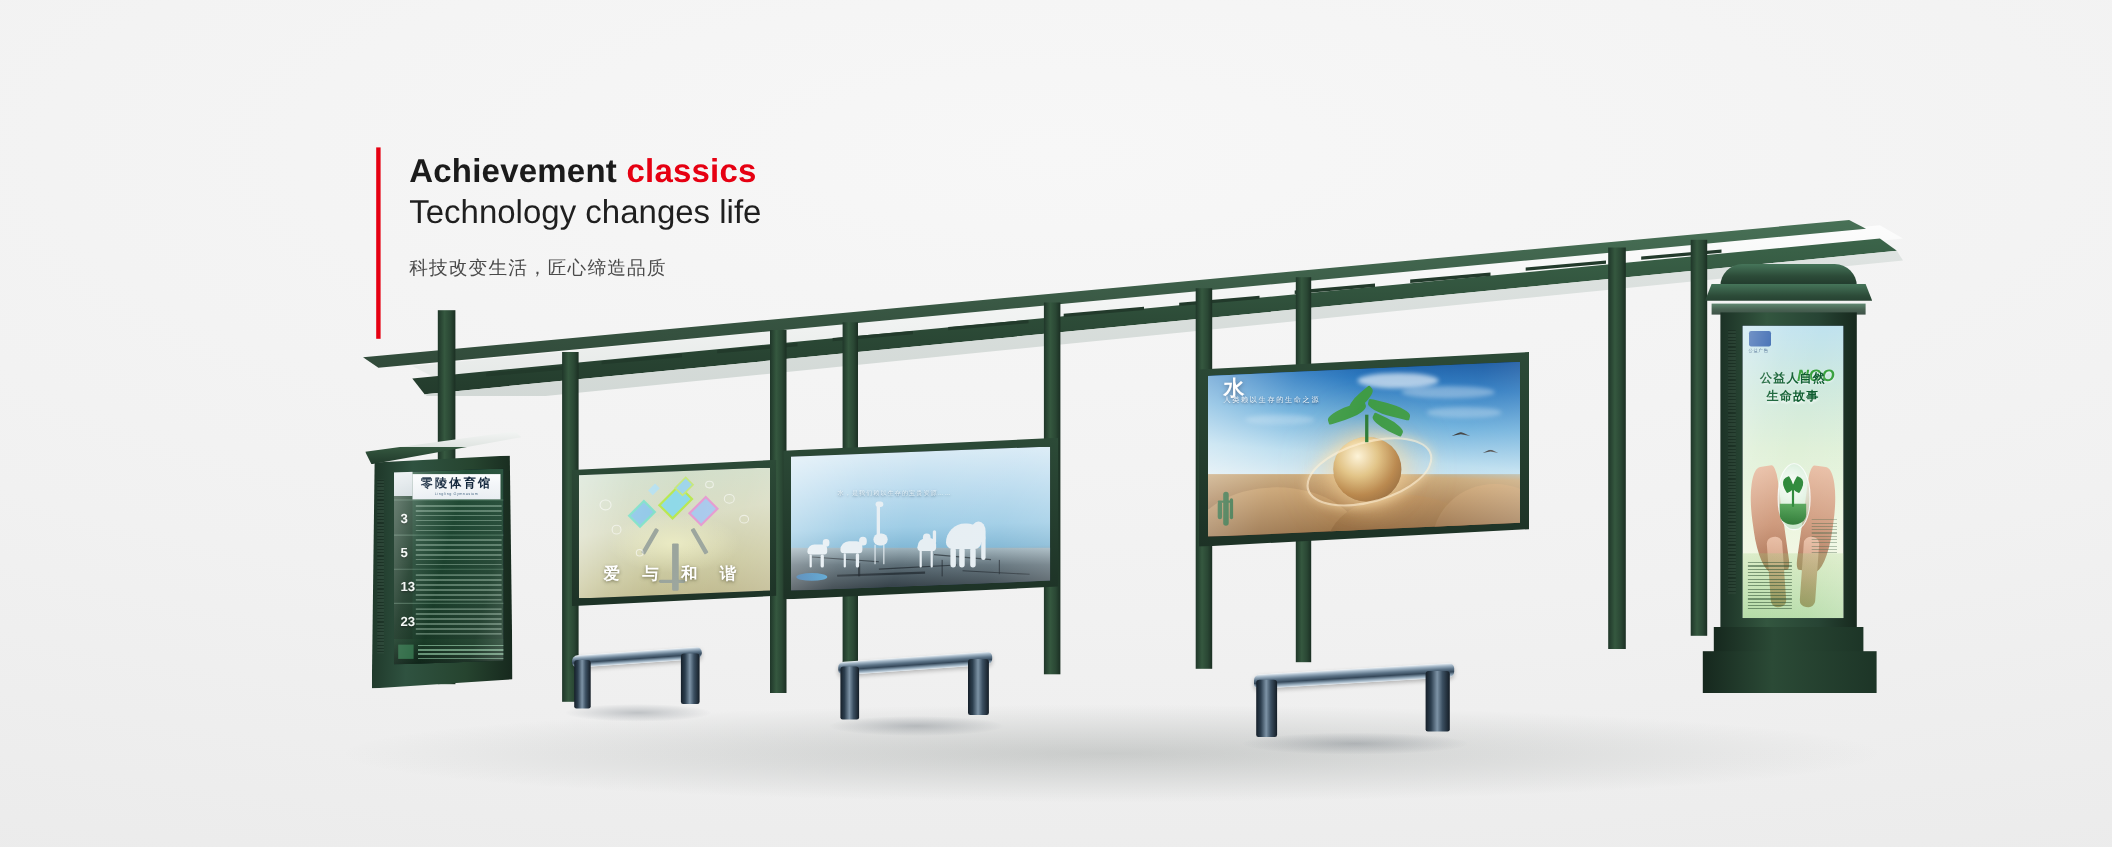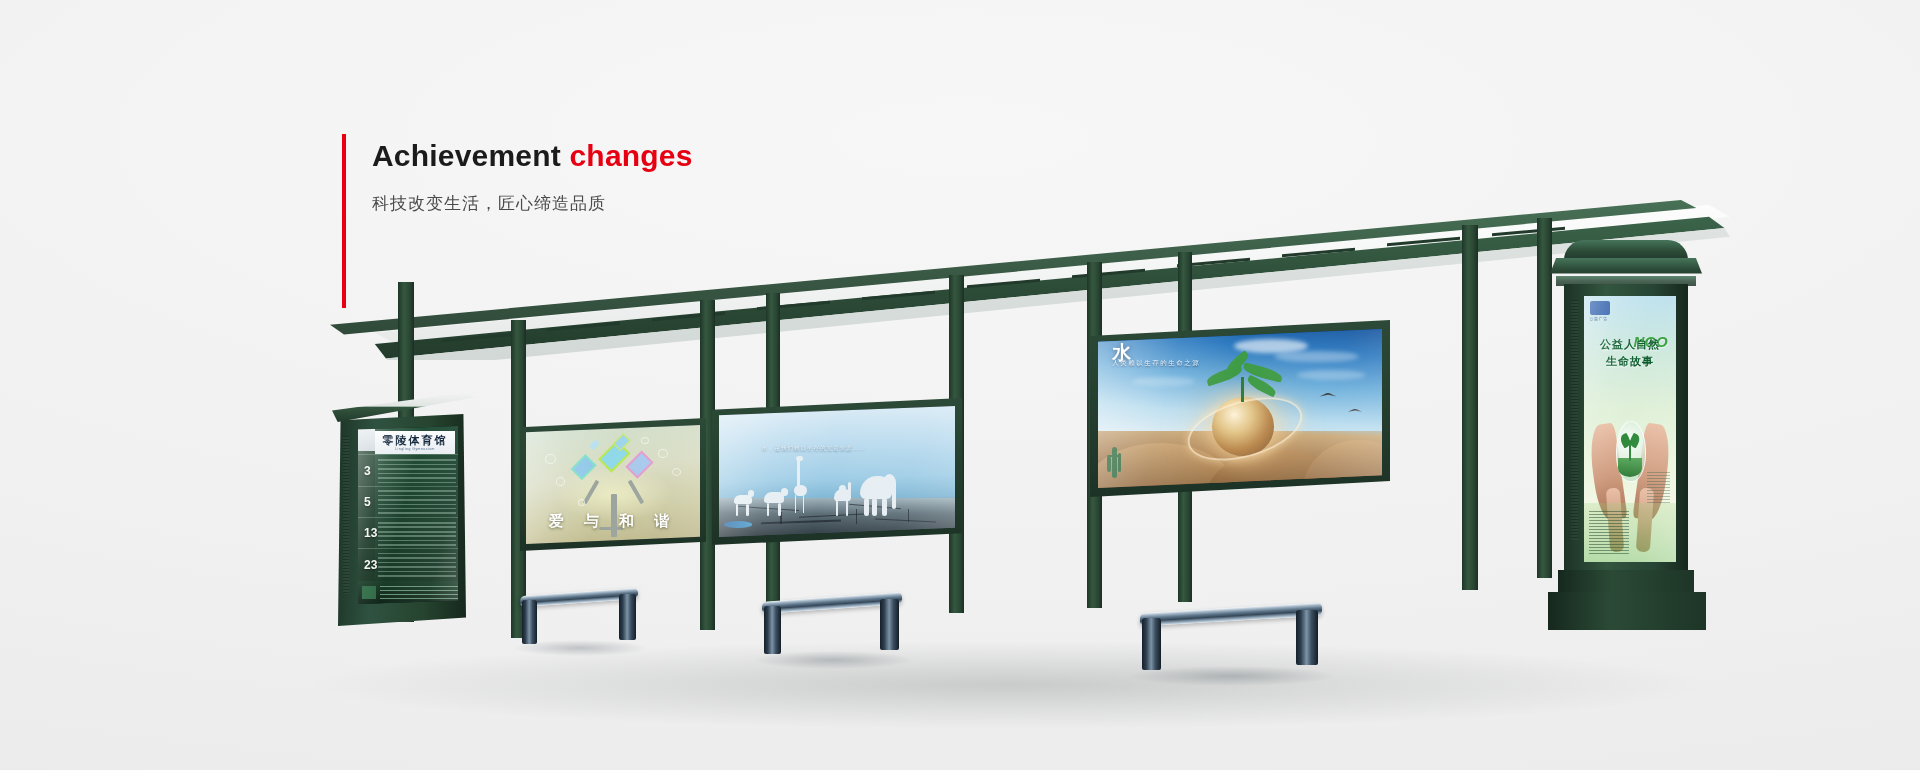--- a/index.html
+++ b/index.html
@@ -153,21 +153,22 @@
   .vent{position:absolute;
     background:repeating-linear-gradient(180deg,rgba(0,0,0,.35) 0px,rgba(0,0,0,.35) 1px,rgba(255,255,255,.07) 1px,rgba(255,255,255,.07) 3px);}
 </style>
 </head>
 <body>
 
 <div id="stage">
 
   <div id="headline">
     <div class="redbar"></div>
-    <div class="h1"><span>Achievement </span><span class="accent">changes</span></div>
+    <div class="h1"><span>Achievement </span><span class="accent">classics</span></div>
+    <div class="h2">Technology changes life</div>
     <div class="h4">科技改变生活，匠心缔造品质</div>
   </div>
 
   <div id="shelter">
 
     <div class="floorshadow" style="left:300px;top:640px;width:1420px;height:90px;"></div>
 
     <div style="position:absolute;left:330px;top:200px;width:1400px;height:160px;">
 
       <div class="roof-top" style="left:0;top:0;width:100%;height:100%;

